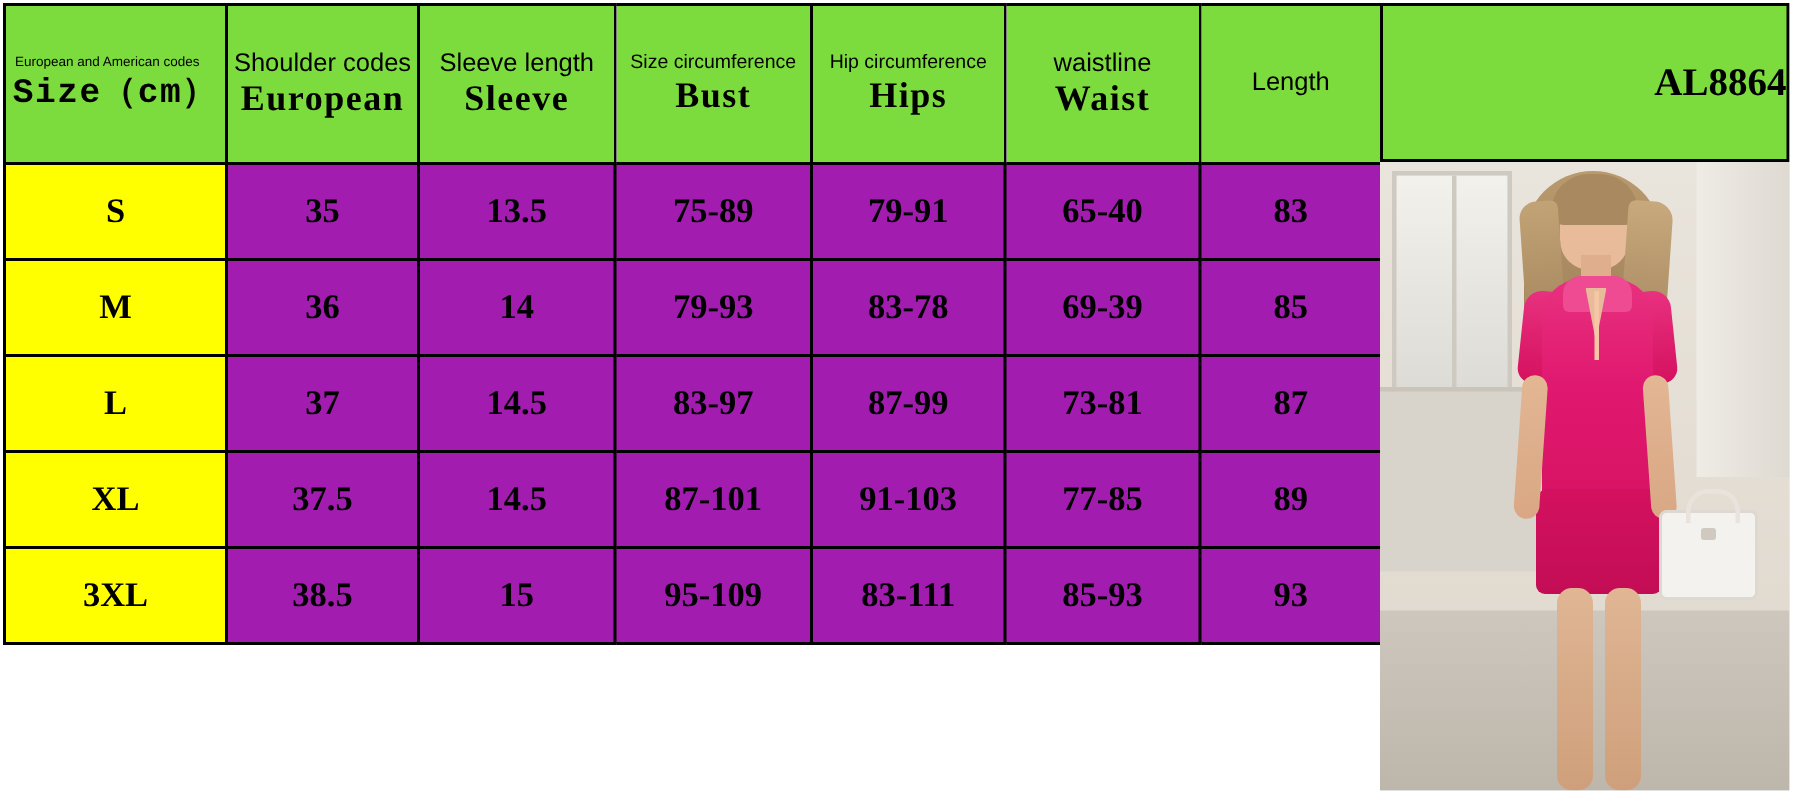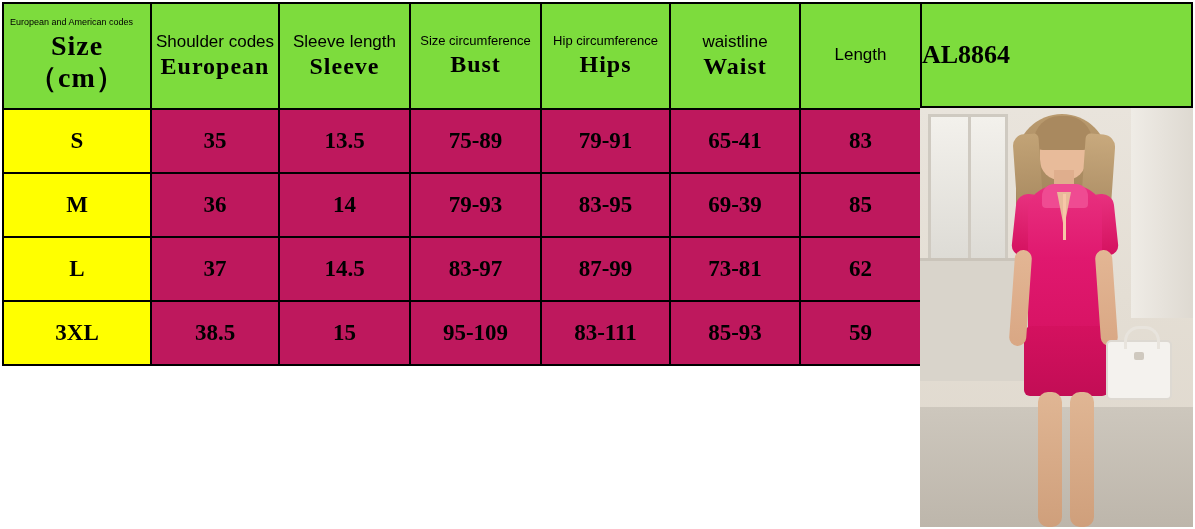--- a/index.html
+++ b/index.html
@@ -71,29 +71,30 @@
   }
   .hdr-main {
     display: block;
     font-family: "Liberation Serif", serif;
     font-weight: bold;
     font-size: 24px;
     letter-spacing: 1px;
     color: #000;
   }
   .hdr-size-cell .hdr-main {
-    font-size: 28px;
+    font-size: 23px;
     line-height: 1.15;
+    font-family: Liberation Mono, monospace;
   }
 
   
   tbody tr { height: 64px; }
   tbody td {
     font-size: 23px;
-    background: #be185d;
+    background: #a21caf;
     color: #000;
   }
   tbody td.size-col {
     background: #ffff00;
     font-size: 23px;
   }
 
   
   tbody td.highlight {
     box-shadow: inset 0 0 0 2px #2e8b2e;
@@ -113,21 +114,21 @@
     position: absolute;
     left: 0;
     top: 0;
     width: 100%;
     height: 106px;
     background: #7ddc3d;
     border: 2px solid #000;
     box-sizing: border-box;
     display: flex;
     align-items: center;
-    justify-content: flex-start;
+    justify-content: flex-end;
   }
   .img-header .code {
     font-family: "Liberation Serif", serif;
     font-weight: bold;
     font-size: 26px;
     color: #000;
   }
   .photo {
     position: absolute;
     left: 0;
@@ -380,49 +381,58 @@
         </td>
       </tr>
     </thead>
     <tbody>
       <tr>
         <td class="size-col">S</td>
         <td>35</td>
         <td>13.5</td>
         <td>75-89</td>
         <td>79-91</td>
-        <td>65-41</td>
+        <td>65-40</td>
         <td>83</td>
       </tr>
       <tr>
         <td class="size-col">M</td>
         <td>36</td>
         <td>14</td>
         <td>79-93</td>
-        <td>83-95</td>
+        <td>83-78</td>
         <td>69-39</td>
         <td>85</td>
       </tr>
       <tr>
         <td class="size-col">L</td>
         <td>37</td>
         <td>14.5</td>
         <td>83-97</td>
         <td>87-99</td>
         <td>73-81</td>
-        <td>62</td>
+        <td>87</td>
+      </tr>
+      <tr>
+        <td class="size-col">XL</td>
+        <td>37.5</td>
+        <td>14.5</td>
+        <td>87-101</td>
+        <td>91-103</td>
+        <td>77-85</td>
+        <td>89</td>
       </tr>
       <tr>
         <td class="size-col">3XL</td>
         <td>38.5</td>
         <td>15</td>
         <td>95-109</td>
         <td>83-111</td>
         <td>85-93</td>
-        <td>59</td>
+        <td>93</td>
       </tr>
     </tbody>
   </table>
 
   <div class="img-panel">
     <div class="img-header">
       <span class="code">AL8864</span>
     </div>
     <div class="photo">
       <div class="bg-wall"></div>

